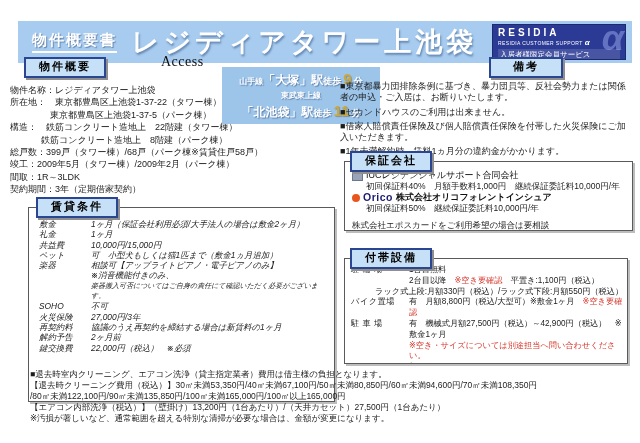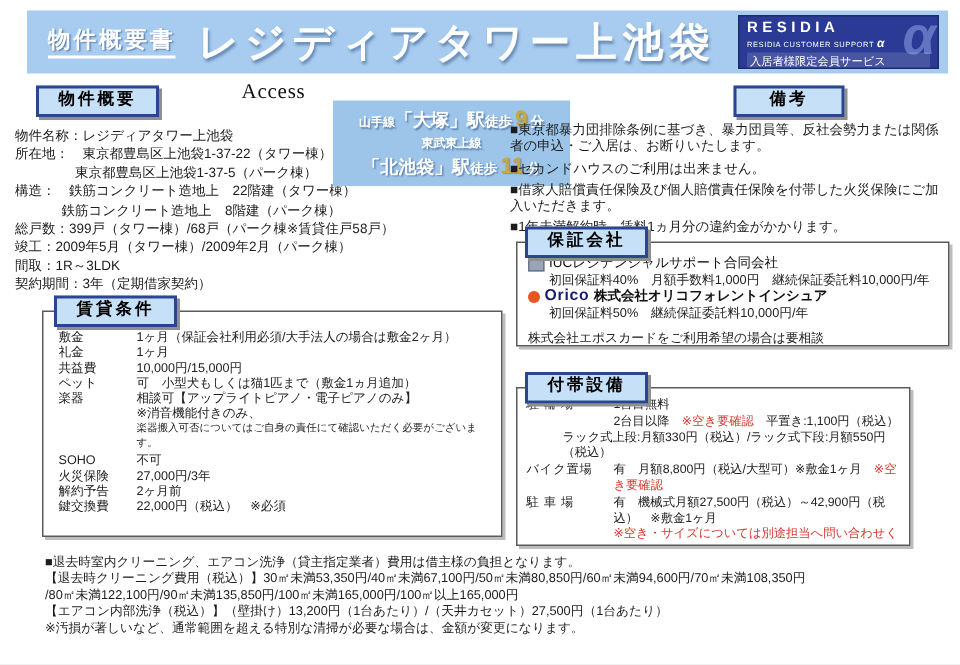--- a/index.html
+++ b/index.html
@@ -1,19 +1,19 @@
 <!DOCTYPE html>
 <html><head>
 <meta charset="utf-8">
 <style>
   html,body{margin:0;padding:0;background:#e8e8e8;}
   #page{position:relative;width:640px;height:443px;background:#ffffff;overflow:hidden;
         font-family:"Liberation Sans","DejaVu Sans",sans-serif;color:#222;}
   
-  .band{position:absolute;left:18px;top:7px;width:614px;height:42px;background:#a7ccef;
+  .band{position:absolute;left:18px;top:21px;width:614px;height:42px;background:#a7ccef;
         display:flex;align-items:center;padding:0 6px;box-sizing:border-box;}
   .doc-type{font-size:15px;font-weight:bold;color:#fff;letter-spacing:2px;white-space:nowrap;
         border-bottom:2px solid #fff;text-shadow:1px 1px 1px rgba(50,80,130,.6);margin-left:8px;padding-bottom:1px;}
   .title{flex:1;text-align:center;font-size:27px;font-weight:bold;color:#fff;letter-spacing:4px;
         margin:0;white-space:nowrap;text-shadow:1px 2px 2px rgba(50,80,130,.55);}
   .logo{position:relative;width:134px;height:36px;background:#2b3a94;color:#fff;
         padding:2px 5px;box-sizing:border-box;overflow:hidden;flex-shrink:0;border:1px solid #1c2a6e;}
   .logo-alpha{position:absolute;right:1px;top:-8px;font-size:36px;font-style:italic;
         color:#6d7ecb;opacity:.85;z-index:0;font-weight:bold;}
   .logo-brand{position:relative;z-index:1;font-size:10px;letter-spacing:3px;font-weight:bold;line-height:1.1;}
@@ -39,40 +39,40 @@
   .access-box{position:absolute;left:222px;top:67px;width:158px;height:57px;background:#9dc5ea;
         display:flex;flex-direction:column;justify-content:center;align-items:center;gap:1px;
         color:#fff;font-weight:bold;text-align:center;text-shadow:1px 1px 1px rgba(60,90,140,.65);}
   .acc-line{white-space:nowrap;}
   .acc-rail-sm{font-size:8px;}
   .acc-station{font-size:12px;}
   .acc-walk{font-size:9px;}
   .acc-min{font-size:15px;color:#c9a83f;padding:0 2px;text-shadow:1px 1px 1px rgba(90,70,20,.4);}
   .acc-unit{font-size:9px;}
   
-  .rental-panel{left:28px;top:207px;width:307px;height:151px;padding:11px 6px 0 10px;}
+  .rental-panel{left:28px;top:207px;width:307px;height:195px;padding:11px 6px 0 10px;font-style:italic;}
   .rrow{display:flex;font-size:8.4px;line-height:10.3px;}
   .rlabel{width:52px;flex-shrink:0;}
   .rval{flex:1;}
   .rsmall{font-size:7px;}
   
   .remarks{position:absolute;left:340px;top:81px;width:294px;font-size:9px;line-height:11.3px;color:#1c1c1c;}
   .remarks div{margin-bottom:3px;}
   
   .guarantee-panel{left:344px;top:161px;width:289px;height:70px;padding:8px 4px 0 7px;font-size:8.5px;line-height:11px;}
   .gco{display:flex;align-items:center;gap:3px;font-size:9px;color:#111;}
   .iuc-mark{display:inline-block;width:9px;height:8px;background:#9aa4b8;border:1px solid #6b7690;
         font-size:4px;color:#fff;line-height:8px;text-align:center;flex-shrink:0;}
   .orico-dot{display:inline-block;width:8px;height:8px;border-radius:50%;background:#e8551f;flex-shrink:0;}
   .orico-brand{font-weight:bold;font-size:10.5px;color:#1b1b70;letter-spacing:.5px;}
   .orico-name{font-weight:bold;font-size:9px;color:#111;}
   .gterms{padding-left:14px;color:#222;}
   .gnote{margin-top:6px;color:#222;}
   
-  .facilities-panel{left:344px;top:258px;width:263px;height:106px;padding:6px 2px 0 6px;font-size:8.2px;line-height:10.8px;}
+  .facilities-panel{left:344px;top:258px;width:284px;height:106px;padding:6px 2px 0 6px;font-size:8.2px;line-height:10.8px;}
   .frow{display:flex;}
   .flabel{width:58px;flex-shrink:0;letter-spacing:.5px;}
   .fval{flex:1;}
   .outdent{margin-left:-34px;}
   .red{color:#d5352b;}
   
   .footer-notes{position:absolute;left:30px;top:369px;width:602px;font-size:8.5px;line-height:11px;color:#1c1c1c;}
 </style>
 </head>
 <body>
@@ -142,20 +142,24 @@
     </div>
     <div class="rrow">
       <div class="rlabel">SOHO</div>
       <div class="rval">不可</div>
     </div>
     <div class="rrow">
       <div class="rlabel">火災保険</div>
       <div class="rval">27,000円/3年</div>
     </div>
     <div class="rrow">
+      <div class="rlabel">再契約料</div>
+      <div class="rval">協議のうえ再契約を締結する場合は新賃料の1ヶ月</div>
+    </div>
+    <div class="rrow">
       <div class="rlabel">解約予告</div>
       <div class="rval">2ヶ月前</div>
     </div>
     <div class="rrow">
       <div class="rlabel">鍵交換費</div>
       <div class="rval">
         <div>22,000円（税込）　※必須</div>
 
       </div>
     </div>

